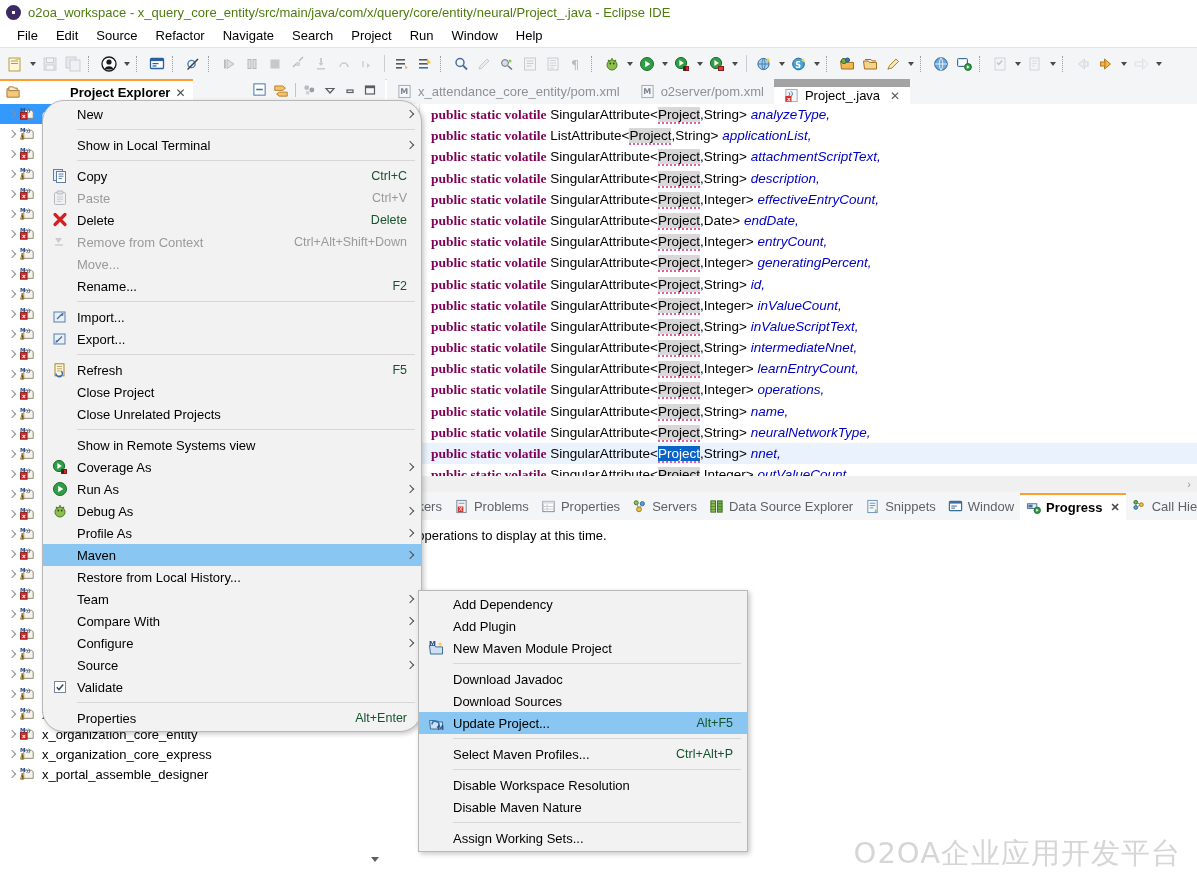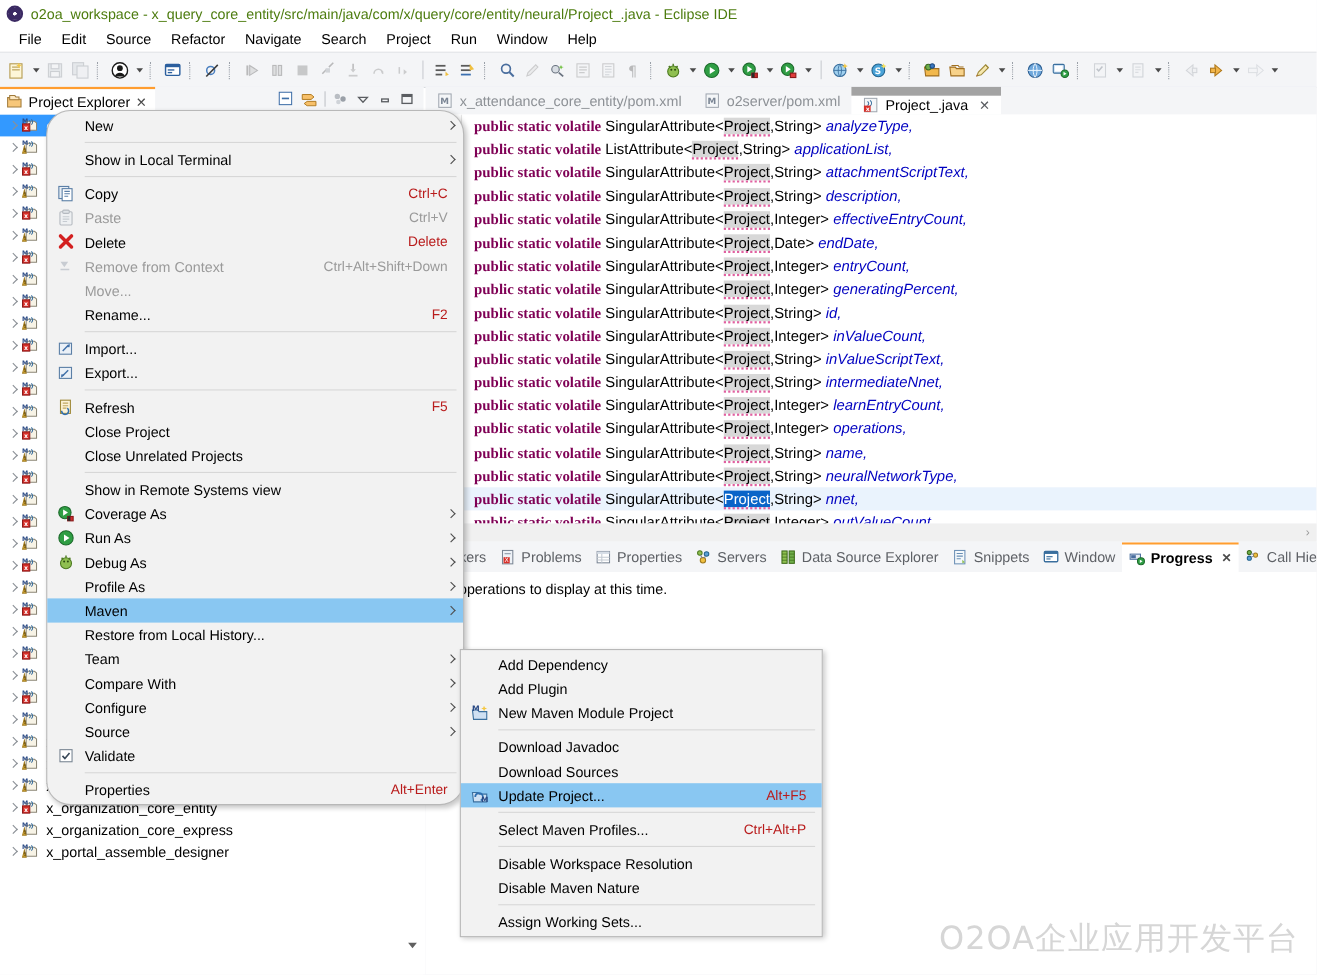--- a/index.html
+++ b/index.html
@@ -41,21 +41,21 @@
   
   #workarea{position:absolute;left:0;top:79px;width:1197px;height:807px;}
   
   #explorer{position:absolute;left:0;top:0;width:385px;height:807px;background:#fff;}
   #pe-tabrow{height:25px;background:#f4f5f7;display:flex;align-items:center;position:relative;}
   #pe-tab{
     height:25px;display:flex;align-items:center;gap:5px;padding:0 7px 0 6px;
     background:linear-gradient(#ffffff,#ffffff);border-top:2px solid #ff9d2f;
     box-sizing:border-box;font-size:13px;
   }
-  #pe-tab .lbl{font-weight:400;}
+  #pe-tab .lbl{font-weight:700;margin-left:44px;}
   #pe-toolicons{position:absolute;right:8px;top:3px;display:flex;align-items:center;gap:6px;}
   #pe-body{position:absolute;left:0;top:25px;width:385px;height:782px;overflow:hidden;background:#fff;}
   .tree-row{height:20px;display:flex;align-items:center;padding-left:4px;font-size:13px;white-space:nowrap;}
   .tree-row.sel{background:#3399ff;color:#fff;}
   .twisty{width:16px;height:16px;display:flex;align-items:center;justify-content:center;flex:none;color:#7b7f85;}
   .twisty::after{content:"";width:5px;height:5px;border-right:1.6px solid #8b9096;border-bottom:1.6px solid #8b9096;transform:rotate(-45deg);}
   .prj-icon{width:17px;height:16px;flex:none;margin-right:5px;}
   
   #pe-vscroll{position:absolute;right:4px;top:27px;width:13px;height:760px;}
   #pe-vscroll .track{width:13px;height:100%;background:#fff;}
@@ -101,21 +101,21 @@
   
   .menu{
     position:absolute;background:#f2f2f2;border:1px solid #b8b8b8;
     box-shadow:2px 2px 5px rgba(0,0,0,.22);font-size:13px;padding:2px 0;z-index:50;
   }
   .menu .row{height:22px;display:flex;align-items:center;position:relative;padding-left:0;white-space:nowrap;}
   .menu .row.sel{background:#89c7f2;}
   .menu .ico{width:34px;height:22px;display:flex;align-items:center;justify-content:center;flex:none;}
   .menu .txt{flex:1;padding-right:14px;}
   .menu .txt.disabled{color:#9a9a9a;}
-  .menu .acc{color:#b91c1c;font-size:12.5px;padding-right:14px;}
+  .menu .acc{color:#14532d;font-size:12.5px;padding-right:14px;}
   .menu .acc.disabled{color:#9a9a9a;}
   .menu .sub{position:absolute;right:8px;top:0;height:22px;display:flex;align-items:center;}
   .menu .sub::after{content:"";width:5px;height:5px;border-right:1.4px solid #4d4d4d;border-bottom:1.4px solid #4d4d4d;transform:rotate(-45deg);}
   .menu .sepline{height:1px;background:#d7d7d7;margin:4px 6px 4px 34px;}
   #ctxmenu{left:42px;top:100px;width:378px;border-radius:22px;}
   #mavenmenu{left:418px;top:590px;width:328px;}
   
   .ic{display:block;}
 </style>
 </head>

